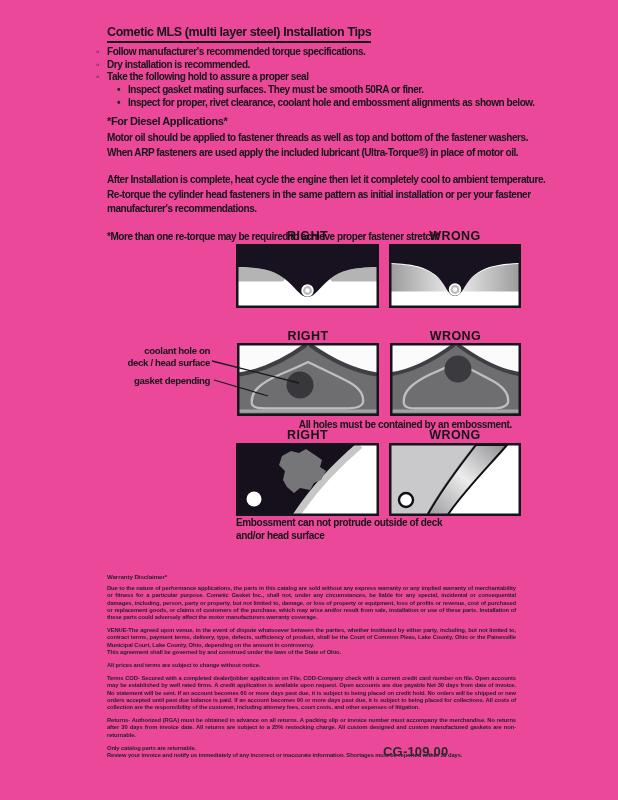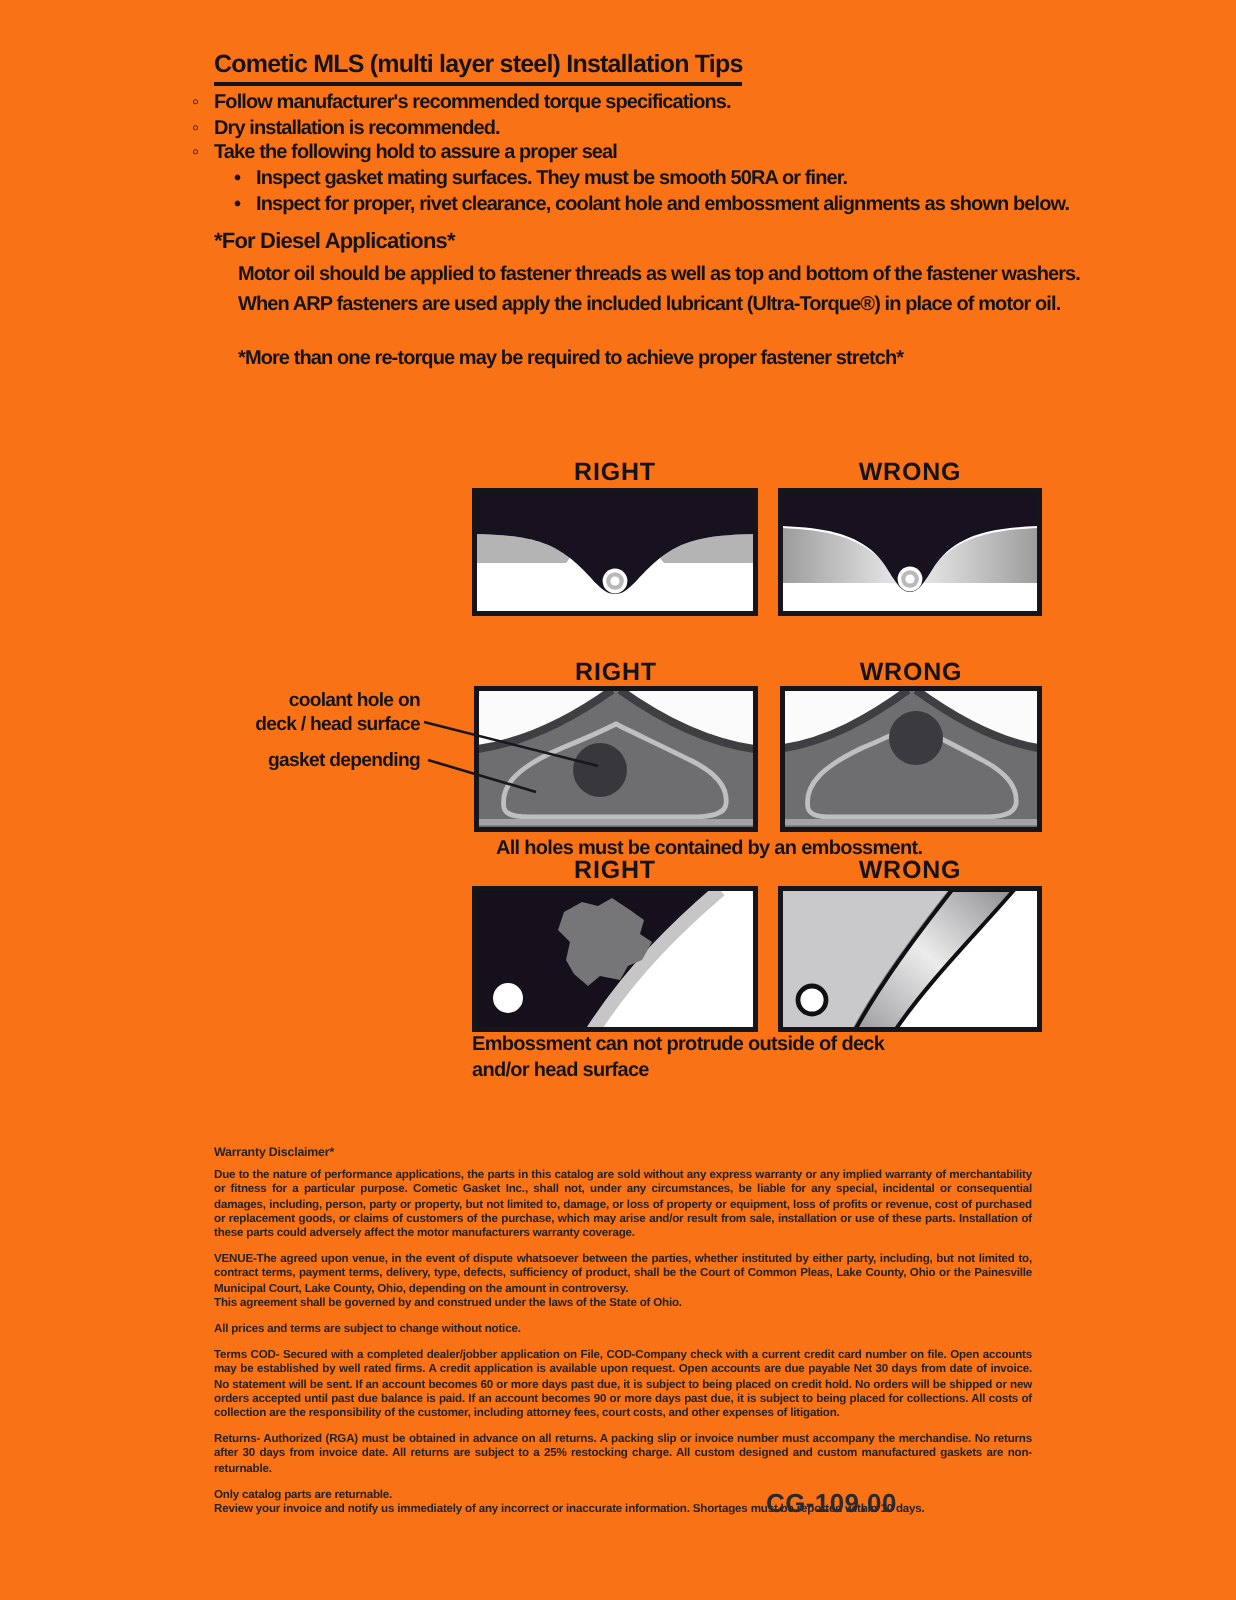--- a/index.html
+++ b/index.html
@@ -1,34 +1,34 @@
 <!DOCTYPE html>
 <html><head>
 <meta charset="utf-8">
 <style>
   html,body{margin:0;padding:0;background:#ffffff;}
   .page{
-    position:relative;width:618px;height:800px;background:#f97316;overflow:hidden;
+    position:relative;width:618px;height:800px;background:#ec4899;overflow:hidden;
     font-family:"Liberation Sans","DejaVu Sans",sans-serif;color:#141418;
   }
   .abs{position:absolute;}
   
   .title{
     left:107px;top:25px;font-size:12.5px;font-weight:bold;letter-spacing:-0.4px;
     border-bottom:2px solid #141418;padding-bottom:2px;white-space:nowrap;
   }
   
   .tips{left:96px;top:46px;width:452px;font-size:10px;letter-spacing:-0.45px;font-weight:600;}
   .tip{position:relative;line-height:12.7px;padding-left:11px;}
   .tip .m{position:absolute;left:0;top:0;}
   .tip.l2{margin-left:21px;}
   
   .diesel-h{left:107px;top:115px;font-size:11px;font-weight:bold;letter-spacing:-0.4px;}
   .diesel{left:107px;top:131px;width:440px;font-size:10px;line-height:14.6px;letter-spacing:-0.45px;font-weight:600;}
-  .diesel p{margin:0 0 13px 12px;}
+  .diesel p{margin:0 0 13px 0;}
   
   .rw{font-size:12.5px;font-weight:bold;letter-spacing:0.4px;text-align:center;}
   .cap{font-size:10px;font-weight:bold;letter-spacing:-0.35px;line-height:12.5px;}
   .fig{display:block;}
   .callout{font-size:9.6px;font-weight:600;letter-spacing:-0.35px;text-align:right;line-height:11.5px;width:106px;}
   
   .disc{left:107px;top:573px;width:409px;font-size:5.8px;line-height:7.2px;letter-spacing:-0.1px;font-weight:600;color:#232327;}
   .disc .dh{font-weight:bold;font-size:6.2px;margin:0 0 5px 0;}
   .disc p{margin:0 0 6px 0;text-align:justify;white-space:pre-line;}
   
@@ -60,20 +60,21 @@
     </div>
     <div class="tip l2">
       <span class="m">•</span>
       <span>Inspect for proper, rivet clearance, coolant hole and embossment alignments as shown below.</span>
     </div>
   </div>
 
   <div class="abs diesel-h">*For Diesel Applications*</div>
   <div class="abs diesel">
     <p>Motor oil should be applied to fastener threads as well as top and bottom of the fastener washers. When ARP fasteners are used apply the included lubricant (Ultra-Torque®) in place of motor oil.</p>
+    <p>After Installation is complete, heat cycle the engine then let it completely cool to ambient temperature. Re-torque the cylinder head fasteners in the same pattern as initial installation or per your fastener manufacturer's recommendations.</p>
     <p>*More than one re-torque may be required to achieve proper fastener stretch*</p>
   </div>
 
   <div class="abs rw" style="left:236px;top:229px;width:143px;">RIGHT</div>
   <div class="abs rw" style="left:389px;top:229px;width:132px;">WRONG</div>
 
   <svg class="abs fig" style="left:236px;top:244px;" width="143" height="64" viewBox="0 0 143 64">
     <rect x="0" y="0" width="143" height="64" fill="#ffffff"></rect>
     <path d="M2 23 C 27 23.5, 38 26.5, 49 35 L 47 37.5 L 2 37.5 Z" fill="#b4b4b4"></path>
     <path d="M141 23 C 116 23.5, 105 26.5, 94 35 L 96 37.5 L 141 37.5 Z" fill="#b4b4b4"></path>
@@ -137,21 +138,21 @@
     <path d="M2 2 L64 2 C 44 16.5, 24 27.5, 2 31 Z" fill="#fbfbfb"></path>
     <path d="M129 2 L68 2 C 88 16.5, 108 27.5, 129 31 Z" fill="#fbfbfb"></path>
     <path d="M64 2 C 44 16.5, 24 27.5, 2 31" stroke="#3e3e43" stroke-width="4" fill="none"></path>
     <path d="M68 2 C 88 16.5, 108 27.5, 129 31" stroke="#3e3e43" stroke-width="4" fill="none"></path>
     <path d="M14 61 C 12 49, 22 40, 41 31 C 52 26.5, 60 22.5, 66 19 C 75 23.5, 89 30.5, 102 37.5 C 113 43.5, 119 51, 118 59 C 117 64, 111 65.5, 101 65.5 L 26 65.5 C 18 65.5, 14.8 64, 14 61 Z" fill="none" stroke="#bfbfc2" stroke-width="2.4"></path>
     <rect x="2" y="66.5" width="127" height="3.2" fill="#a3a3a6"></rect>
     <circle cx="68" cy="26" r="13.5" fill="#3a3a3f"></circle>
     <rect x="1.25" y="1.25" width="128.5" height="70.5" fill="none" stroke="#15151a" stroke-width="2.5"></rect>
   </svg>
 
-  <div class="abs cap" style="left:248px;top:419px;width:284px;text-align:left;">All holes must be contained by an embossment.</div>
+  <div class="abs cap" style="left:228px;top:419px;width:284px;text-align:right;">All holes must be contained by an embossment.</div>
 
   <div class="abs rw" style="left:236px;top:428px;width:143px;">RIGHT</div>
   <div class="abs rw" style="left:389px;top:428px;width:132px;">WRONG</div>
 
   <svg class="abs fig" style="left:236px;top:443px;" width="143" height="73" viewBox="0 0 143 73">
     <rect x="0" y="0" width="143" height="73" fill="#ffffff"></rect>
     <path d="M2 2 L124 2 C 103 20, 80 42, 60 73 L2 73 Z" fill="#15101b"></path>
     <path d="M124 2 C 103 20, 80 42, 60 73" stroke="#c6c6c6" stroke-width="7" fill="none"></path>
     <path d="M46 13 L55 8 L63 10 L70 6 L79 12 L86 17 L84 24 L90 28 L85 37 L78 40 L74 47 L64 45 L58 50 L51 44 L47 37 L49 28 L43 22 Z" fill="#767679"></path>
     <circle cx="18" cy="56" r="7.5" fill="#ffffff"></circle>

